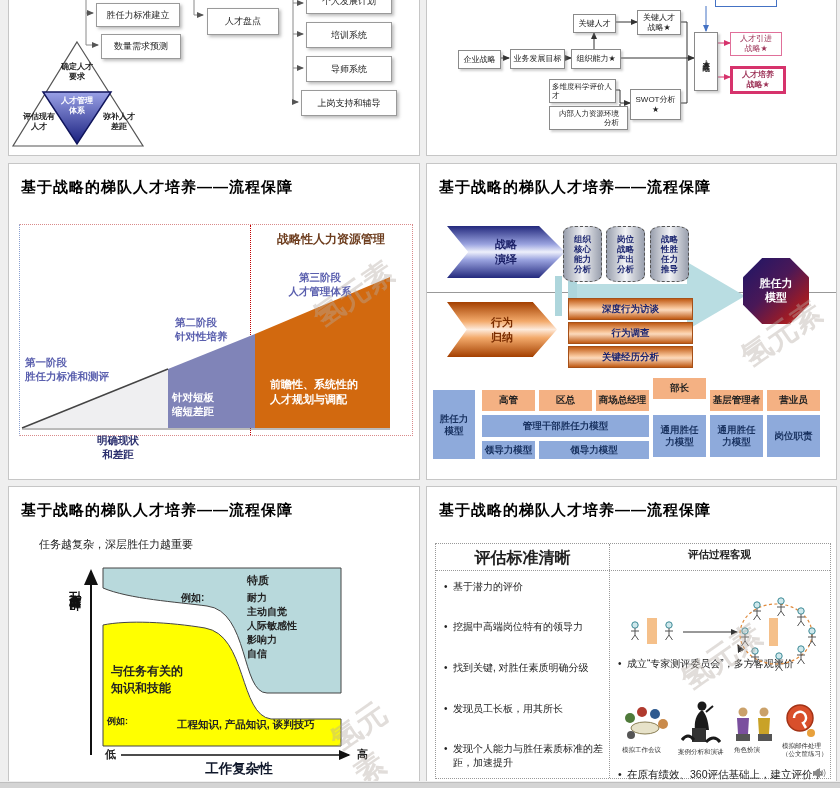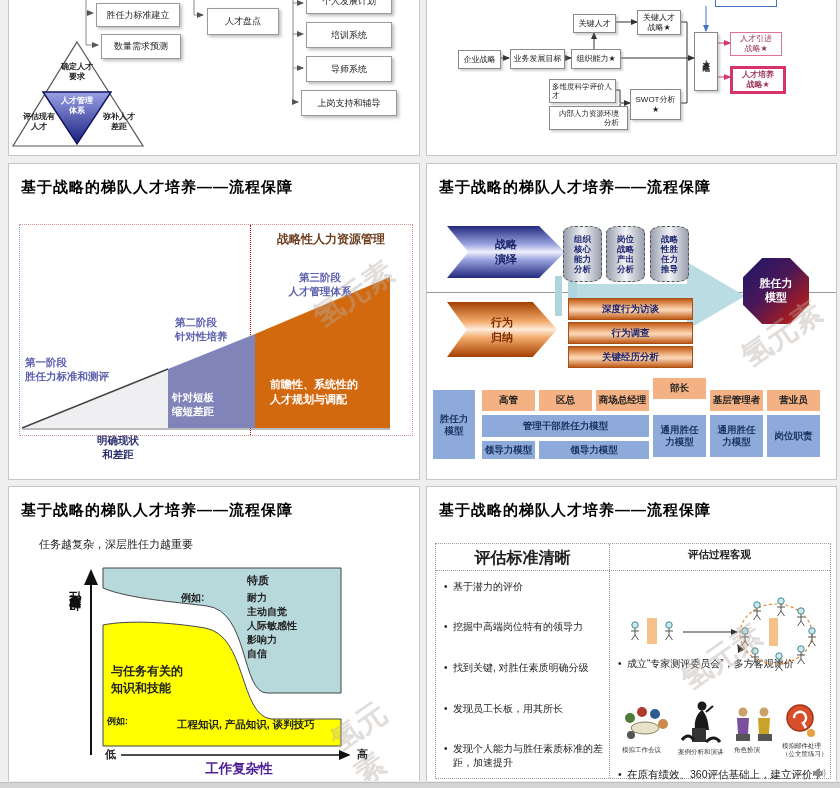--- a/index.html
+++ b/index.html
@@ -235,21 +235,21 @@
     <div class="abs" style="left:238px;top:118px;font-size:10px;font-weight:bold;color:#222;">主动自觉</div>
     <div class="abs" style="left:238px;top:132px;font-size:10px;font-weight:bold;color:#222;">人际敏感性</div>
     <div class="abs" style="left:238px;top:146px;font-size:10px;font-weight:bold;color:#222;">影响力</div>
     <div class="abs" style="left:238px;top:160px;font-size:10px;font-weight:bold;color:#222;">自信</div>
     <div class="abs pre" style="left:102px;top:176px;font-size:12px;font-weight:bold;color:#222;line-height:1.4;">与任务有关的
 知识和技能</div>
     <div class="abs" style="left:98px;top:228px;font-size:9px;font-weight:bold;color:#222;">例如:</div>
     <div class="abs" style="left:168px;top:231px;font-size:10.5px;font-weight:bold;color:#222;">工程知识, 产品知识, 谈判技巧</div>
     <div class="abs" style="left:96px;top:260px;font-size:11px;font-weight:bold;color:#222;">低</div>
     <div class="abs" style="left:348px;top:260px;font-size:11px;font-weight:bold;color:#222;">高</div>
-    <div class="abs ctr" style="left:150px;top:273px;width:160px;font-size:13.5px;font-weight:bold;color:#4c1d95;">工作复杂性</div>
+    <div class="abs ctr" style="left:150px;top:273px;width:160px;font-size:13.5px;font-weight:bold;color:#0f172a;">工作复杂性</div>
     <div class="wm" style="left:330px;top:210px;">氢元素</div>
   </div>
 
   <div class="slide cut-bottom" style="left:426px;top:486px;width:409px;height:294px;">
     <div class="stitle">基于战略的梯队人才培养——流程保障</div>
     <div class="abs" style="left:8px;top:56px;width:394px;height:234px;border:1px dotted #999;">
       <div class="abs" style="left:173px;top:0;height:234px;border-left:1px dotted #999;"></div>
       <div class="abs" style="left:0;top:26px;width:394px;border-top:1px dotted #999;"></div>
       <div class="abs ctr" style="left:0;top:4px;width:173px;font-size:16px;font-weight:bold;color:#222;">评估标准清晰</div>
       <div class="abs ctr" style="left:173px;top:4px;width:221px;font-size:10.5px;font-weight:bold;color:#222;">评估过程客观</div>

